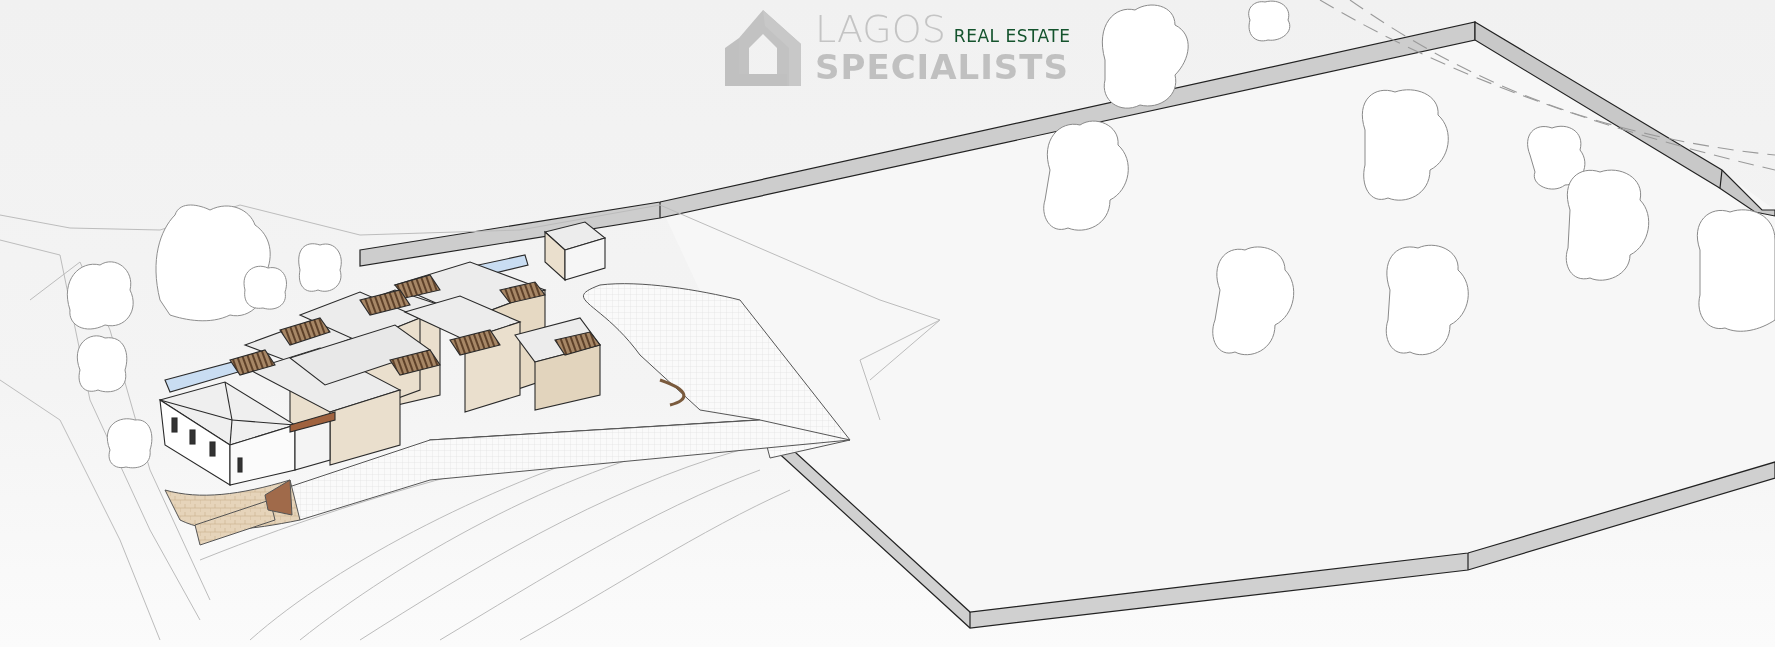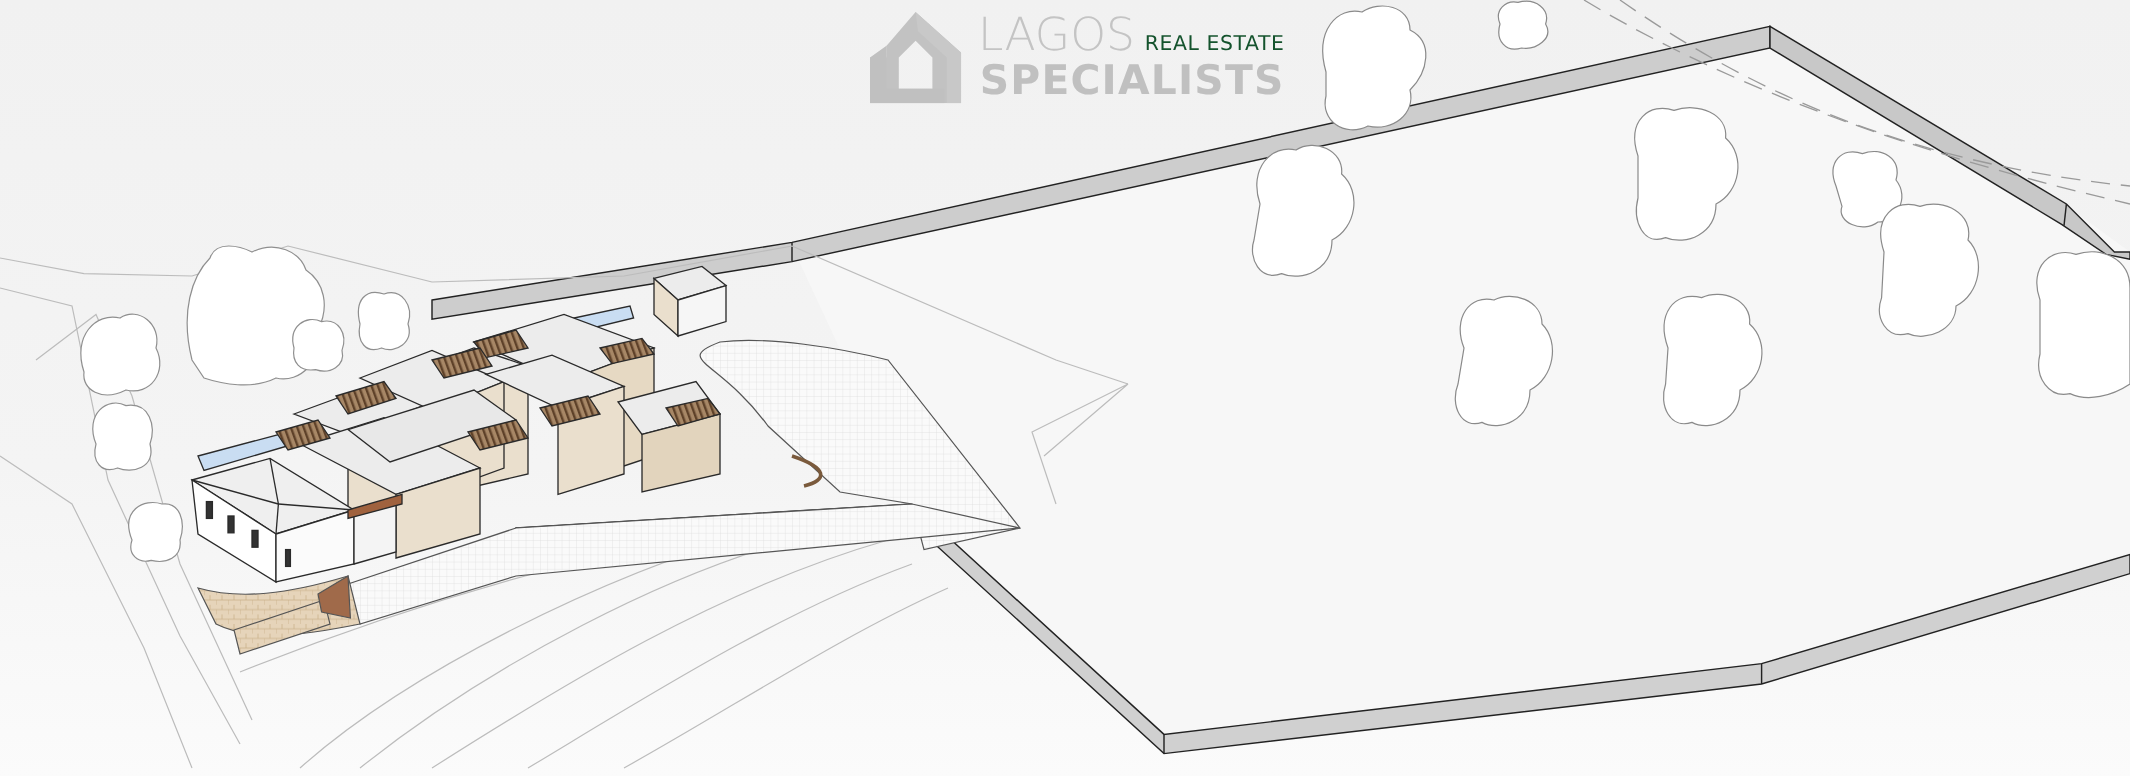--- a/index.html
+++ b/index.html
@@ -8,21 +8,21 @@
     background: linear-gradient(#f1f1f1 0%, #f4f4f4 60%, #fbfbfb 100%);
     position: relative;
     font-family: "Liberation Sans", sans-serif;
   }
   .scene { position: absolute; left: 0; top: 0; width: 1775px; height: 647px; }
   .logo {
     position: absolute; left: 725px; top: 10px;
     display: flex; align-items: flex-start; color: #c2c2c2;
   }
   .logo-mark { width: 76px; height: 76px; margin-right: 14px; margin-top: 0px; }
-  .logo-text { display: flex; flex-direction: column; line-height: 1; text-align: right; }
+  .logo-text { display: flex; flex-direction: column; line-height: 1; }
   .logo-line1 { display: flex; align-items: baseline; }
   .logo-name { font-family: "DejaVu Sans", sans-serif; font-weight: 300; font-size: 38px; letter-spacing: 0px; color: #c4c4c4; }
   .logo-sub { font-family: "DejaVu Sans", sans-serif; font-size: 17px; margin-left: 8px; color: #14532d; letter-spacing: 0.5px; }
   .logo-tag { font-family: "DejaVu Sans", sans-serif; font-weight: bold; font-size: 34px; color: #c0c0c0; letter-spacing: 1px; margin-top: 2px; }
 </style>
 </head>
 <body>
 
 <svg class="scene" viewBox="0 0 1775 647" xmlns="http://www.w3.org/2000/svg">
   <defs>

